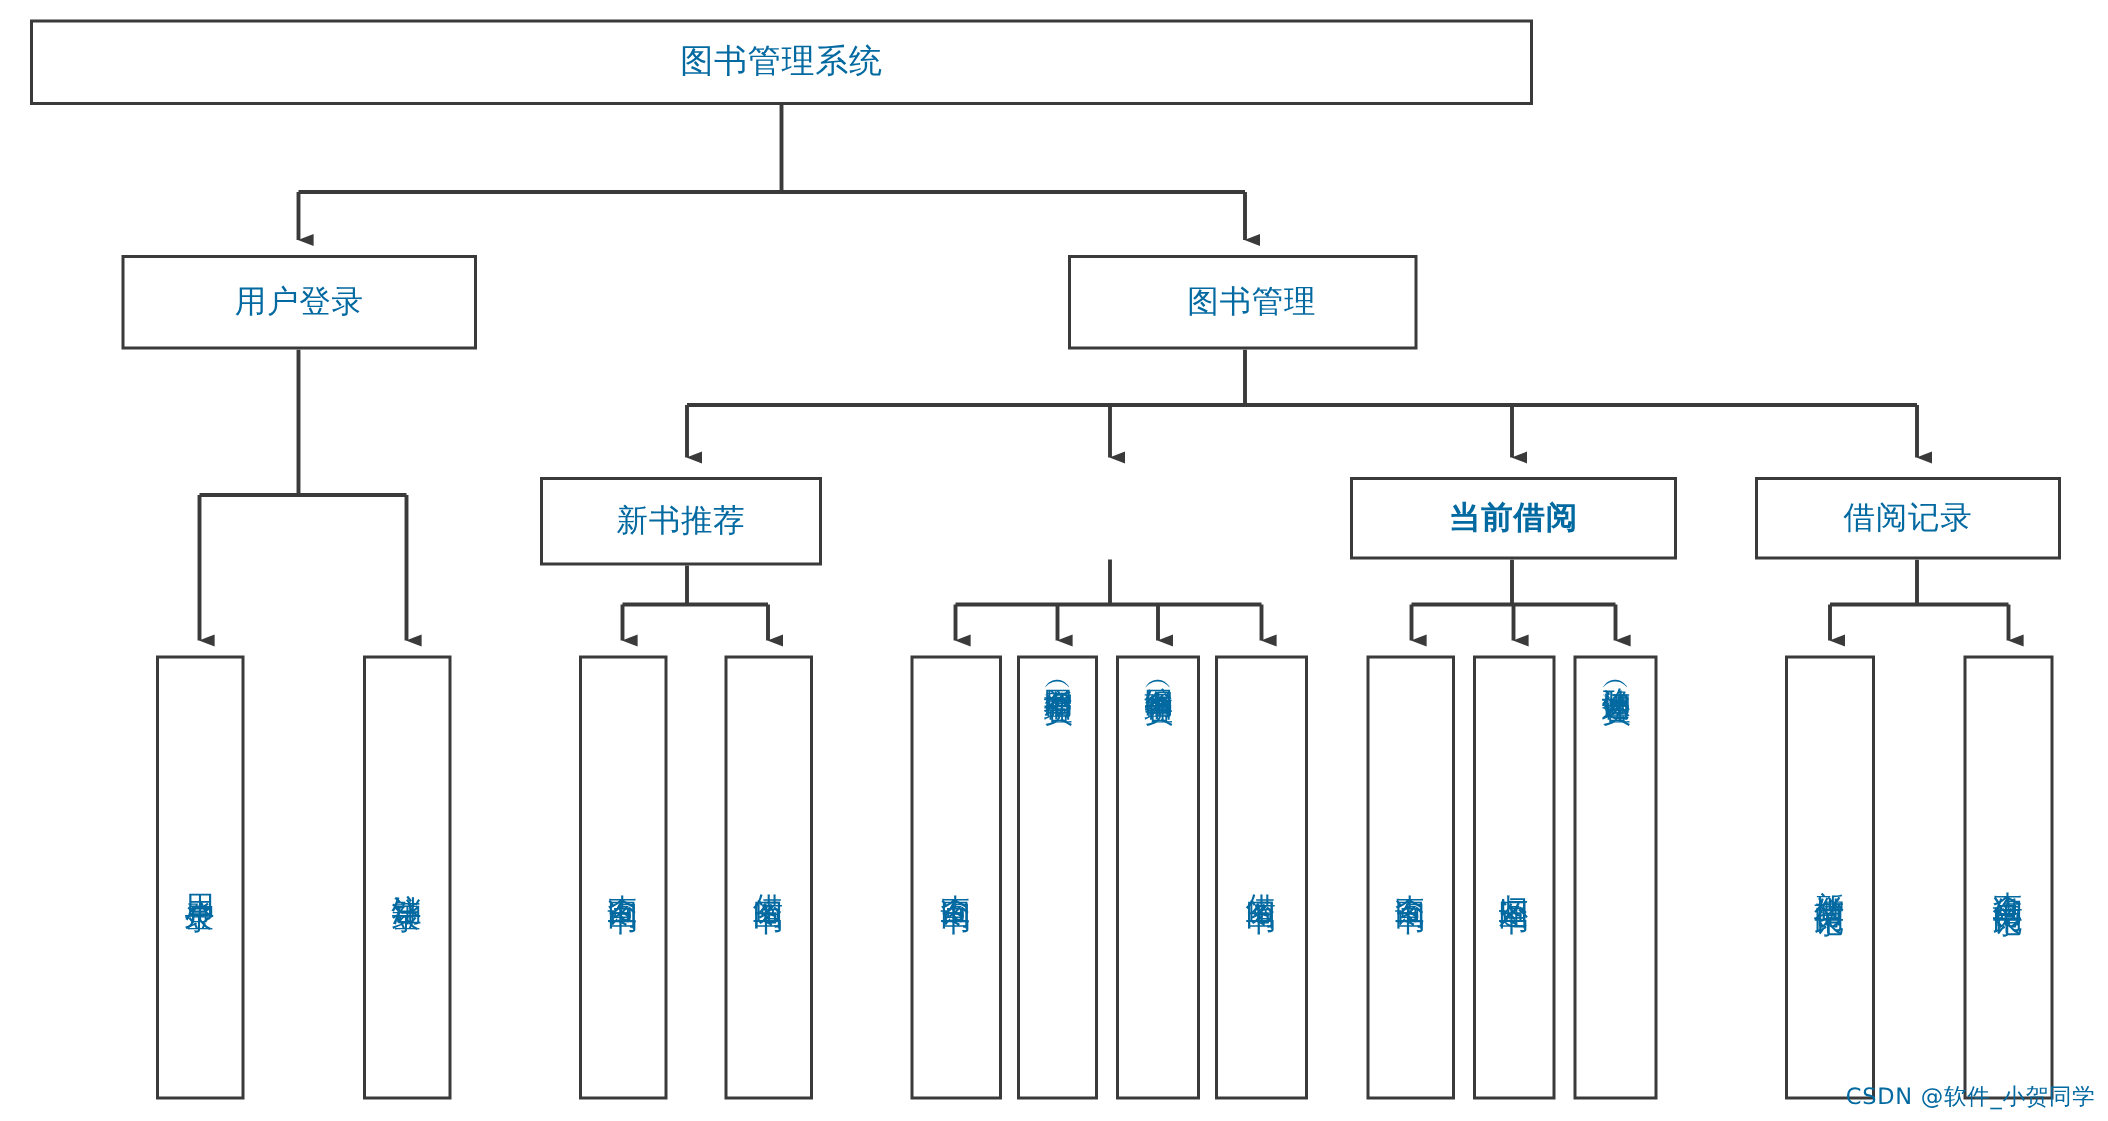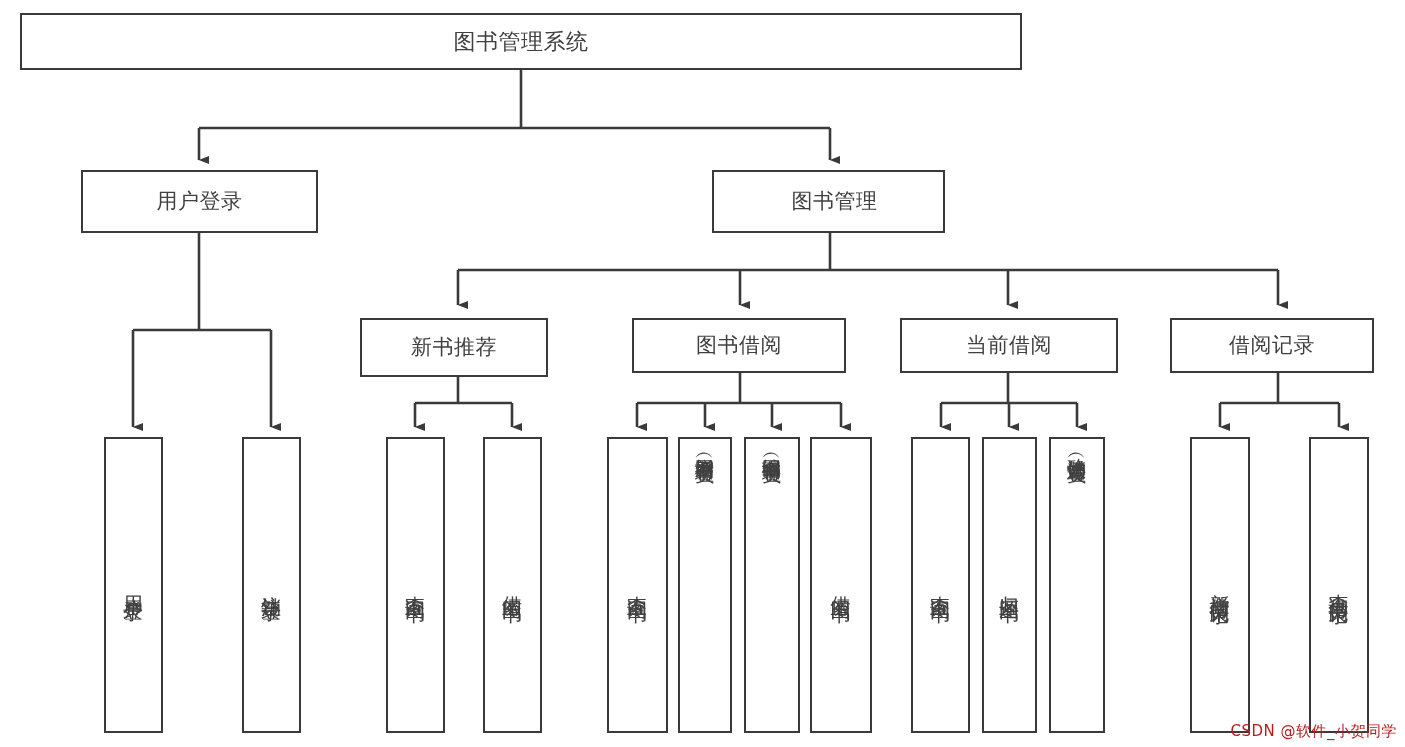--- a/index.html
+++ b/index.html
@@ -27,21 +27,21 @@
     pointer-events: none;
   }
   .node {
     position: absolute;
     box-sizing: border-box;
     background: #ffffff;
     border: 2.4px solid #3a3a3a;
     display: flex;
     align-items: center;
     justify-content: center;
-    color: #404040;
+    color: #0369a1;
     z-index: 2;
   }
   .node .label {
     display: block;
     text-align: center;
     line-height: 1.18;
     letter-spacing: 0.5px;
   }
   
   .node.horiz .label {
@@ -70,21 +70,21 @@
   }
   .node.vert.center-text {
     align-items: center;
     padding-top: 0;
   }
   #watermark {
     position: absolute;
     right: 8px;
     bottom: 6px;
     font-size: 15px;
-    color: #b91c1c;
+    color: #0369a1;
     letter-spacing: 0.5px;
     white-space: nowrap;
     z-index: 5;
   }
 </style>
 </head>
 <body>
 
 <div id="diagram-root">
 
@@ -148,24 +148,21 @@
   <div class="node horiz" style="left:81px; top:170px; width:237px; height:63px;">
     <span class="label">用户登录</span>
   </div>
   <div class="node horiz" style="left:712px; top:170px; width:233px; height:63px;padding-left:12px;">
     <span class="label">图书管理</span>
   </div>
 
   <div class="node horiz" style="left:360px; top:318px; width:188px; height:59px;">
     <span class="label">新书推荐</span>
   </div>
-  <div class="node horiz" style="left:632px; top:318px; width:214px; height:55px;">
-    <span class="label">图书借阅</span>
-  </div>
-  <div class="node horiz" style="left:900px; top:318px; width:218px; height:55px;">
+  <div class="node horiz" style="left:900px; top:318px; width:218px; height:55px;font-weight:bold;">
     <span class="label">当前借阅</span>
   </div>
   <div class="node horiz" style="left:1170px; top:318px; width:204px; height:55px;">
     <span class="label">借阅记录</span>
   </div>
 
   <div class="node vert center-text" style="left:104px; top:437px; width:59px; height:296px;">
     <span class="label">用户登录</span>
   </div>
   <div class="node vert center-text" style="left:242px; top:437px; width:59px; height:296px;">

